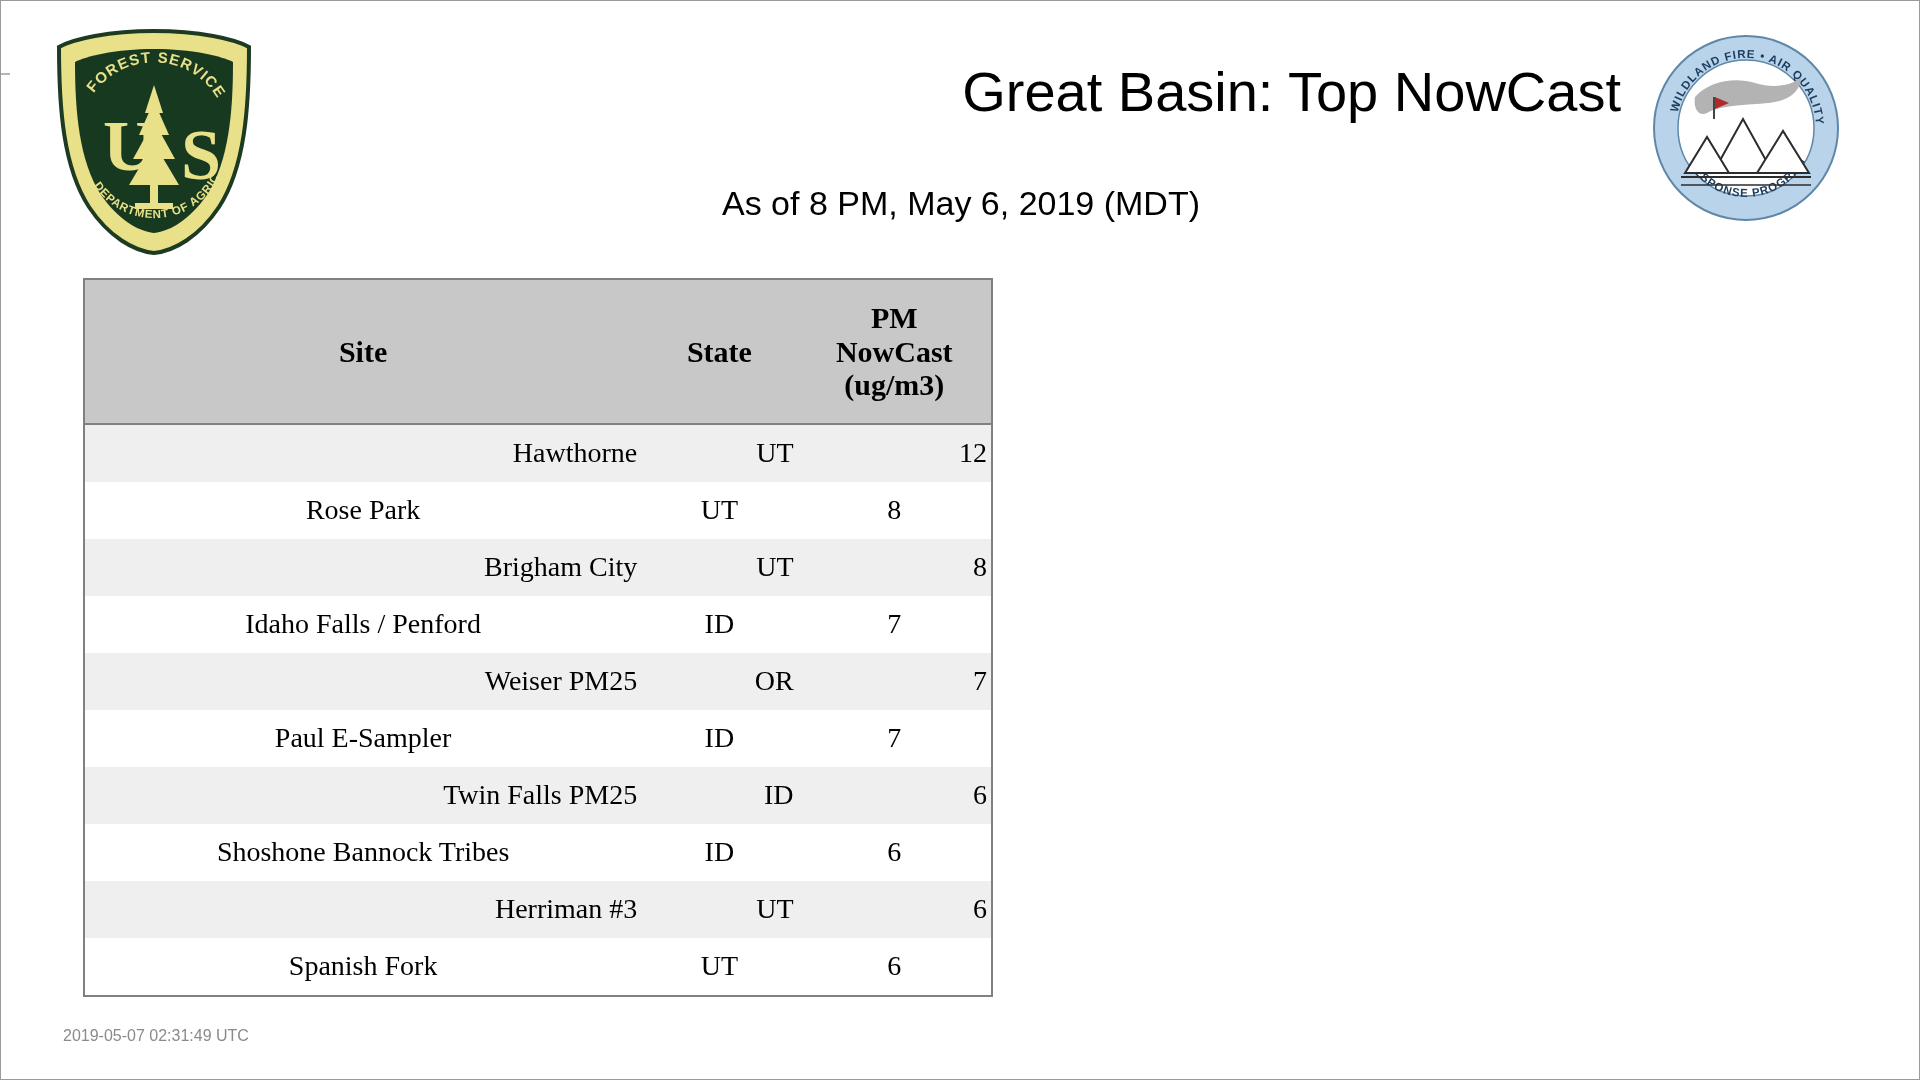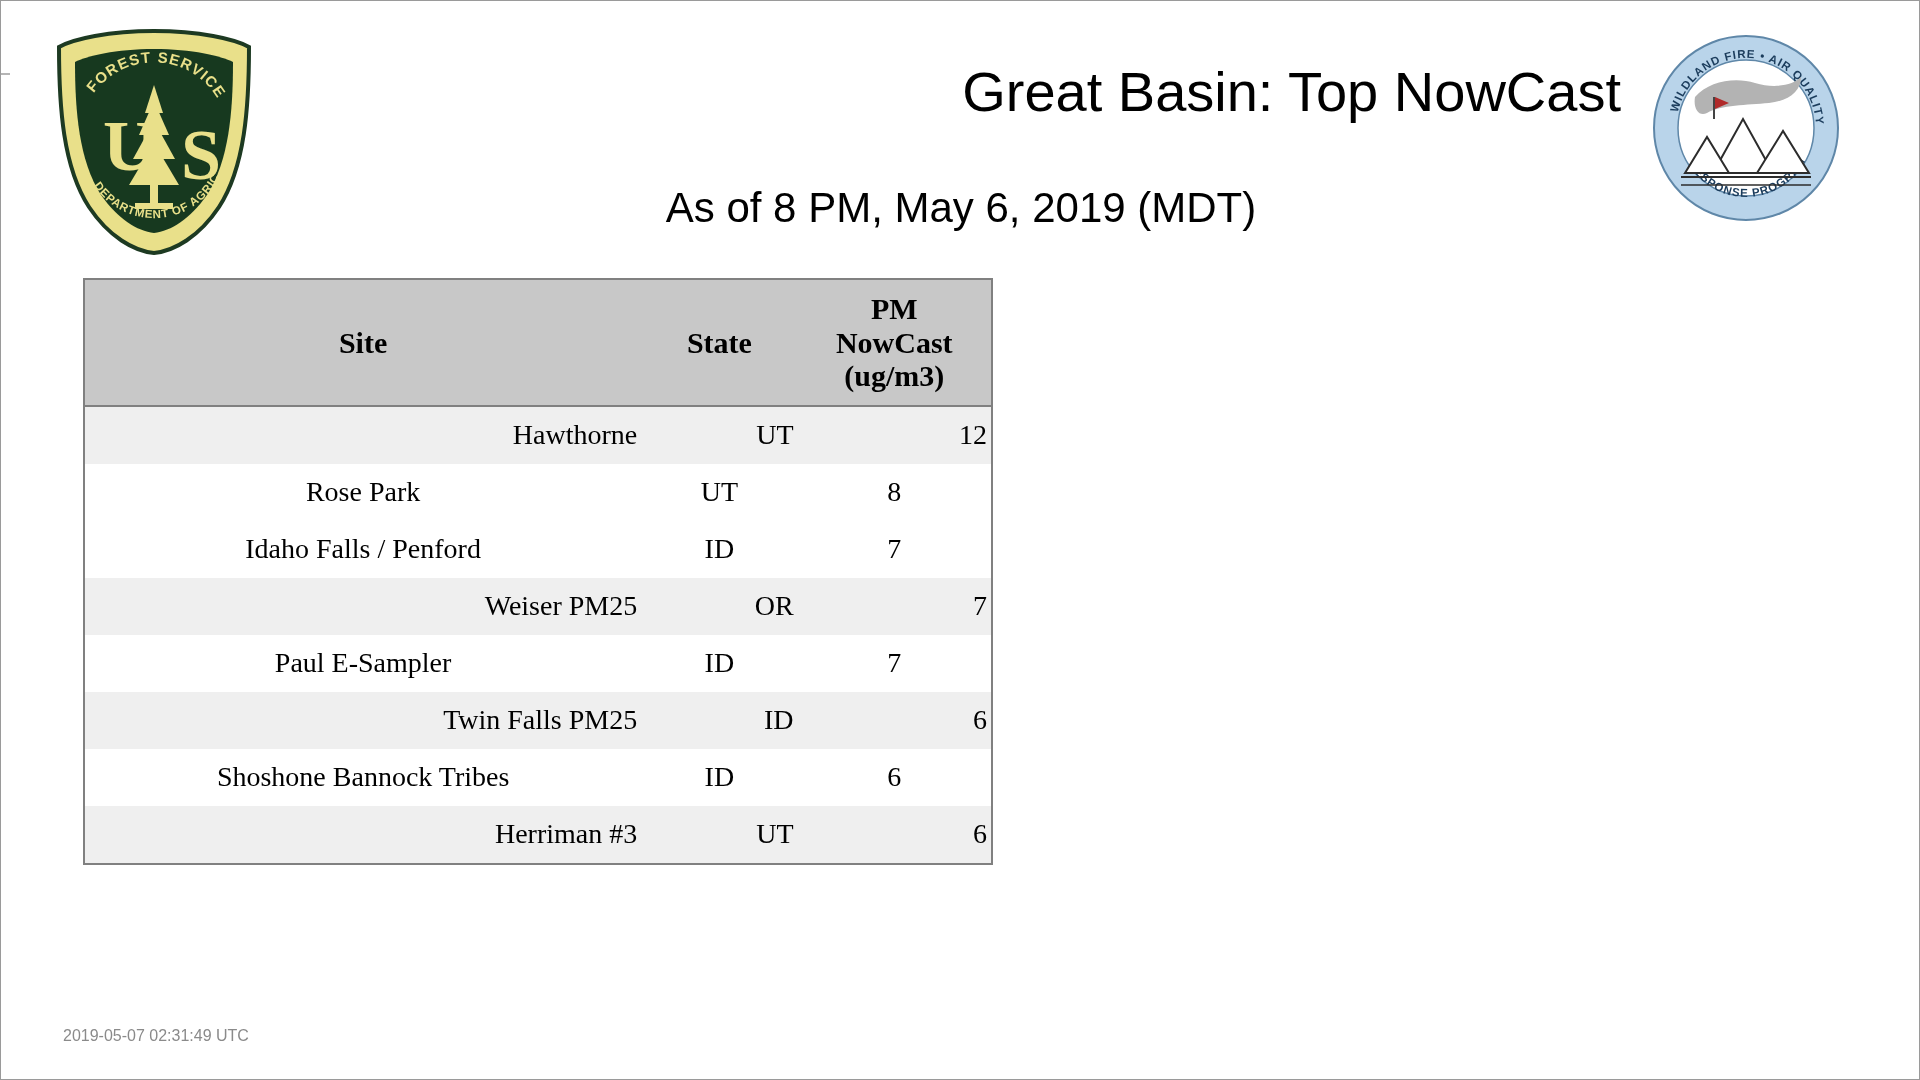--- a/index.html
+++ b/index.html
@@ -59,21 +59,21 @@
     letter-spacing: 0px;
     white-space: nowrap;
   }
   .subtitle {
     position: absolute;
     left: 300px;
     top: 183px;
     width: 1320px;
     text-align: center;
     font-family: "Liberation Sans", sans-serif;
-    font-size: 42px;
+    font-size: 34px;
     font-weight: 400;
     color: #000;
     white-space: nowrap;
   }
 
   
   .table-wrap {
     position: absolute;
     left: 82px;
     top: 277px;
@@ -86,21 +86,21 @@
     border: 2px solid #808080;
     background: #fff;
   }
   table.nowcast thead th {
     background: #c8c8c8;
     border-bottom: 2px solid #808080;
     font-family: "Liberation Serif", serif;
     font-weight: bold;
     font-size: 30px;
     color: #000;
-    padding: 12px 4px;
+    padding: 21px 4px;
     vertical-align: middle;
     line-height: 1.12;
   }
   col.c-site  { width: 556px; }
   col.c-state { width: 156px; }
   col.c-pm    { width: 194px; }
 
   table.nowcast tbody td {
     font-family: "Liberation Serif", serif;
     font-size: 28px;
@@ -235,20 +235,25 @@
         <tr class="odd">
           <td>Hawthorne</td>
           <td>UT</td>
           <td>12</td>
         </tr>
         <tr class="even">
           <td>Rose Park</td>
           <td>UT</td>
           <td>8</td>
         </tr>
+        <tr class="odd">
+          <td>Brigham City</td>
+          <td>UT</td>
+          <td>8</td>
+        </tr>
         <tr class="even">
           <td>Idaho Falls / Penford</td>
           <td>ID</td>
           <td>7</td>
         </tr>
         <tr class="odd">
           <td>Weiser PM25</td>
           <td>OR</td>
           <td>7</td>
         </tr>
@@ -265,19 +270,24 @@
         <tr class="even">
           <td>Shoshone Bannock Tribes</td>
           <td>ID</td>
           <td>6</td>
         </tr>
         <tr class="odd">
           <td>Herriman #3</td>
           <td>UT</td>
           <td>6</td>
         </tr>
+        <tr class="even">
+          <td>Spanish Fork</td>
+          <td>UT</td>
+          <td>6</td>
+        </tr>
       </tbody>
     </table>
   </div>
 
   <div class="timestamp">2019-05-07 02:31:49 UTC</div>
 
 </div>
 
 </body></html>

